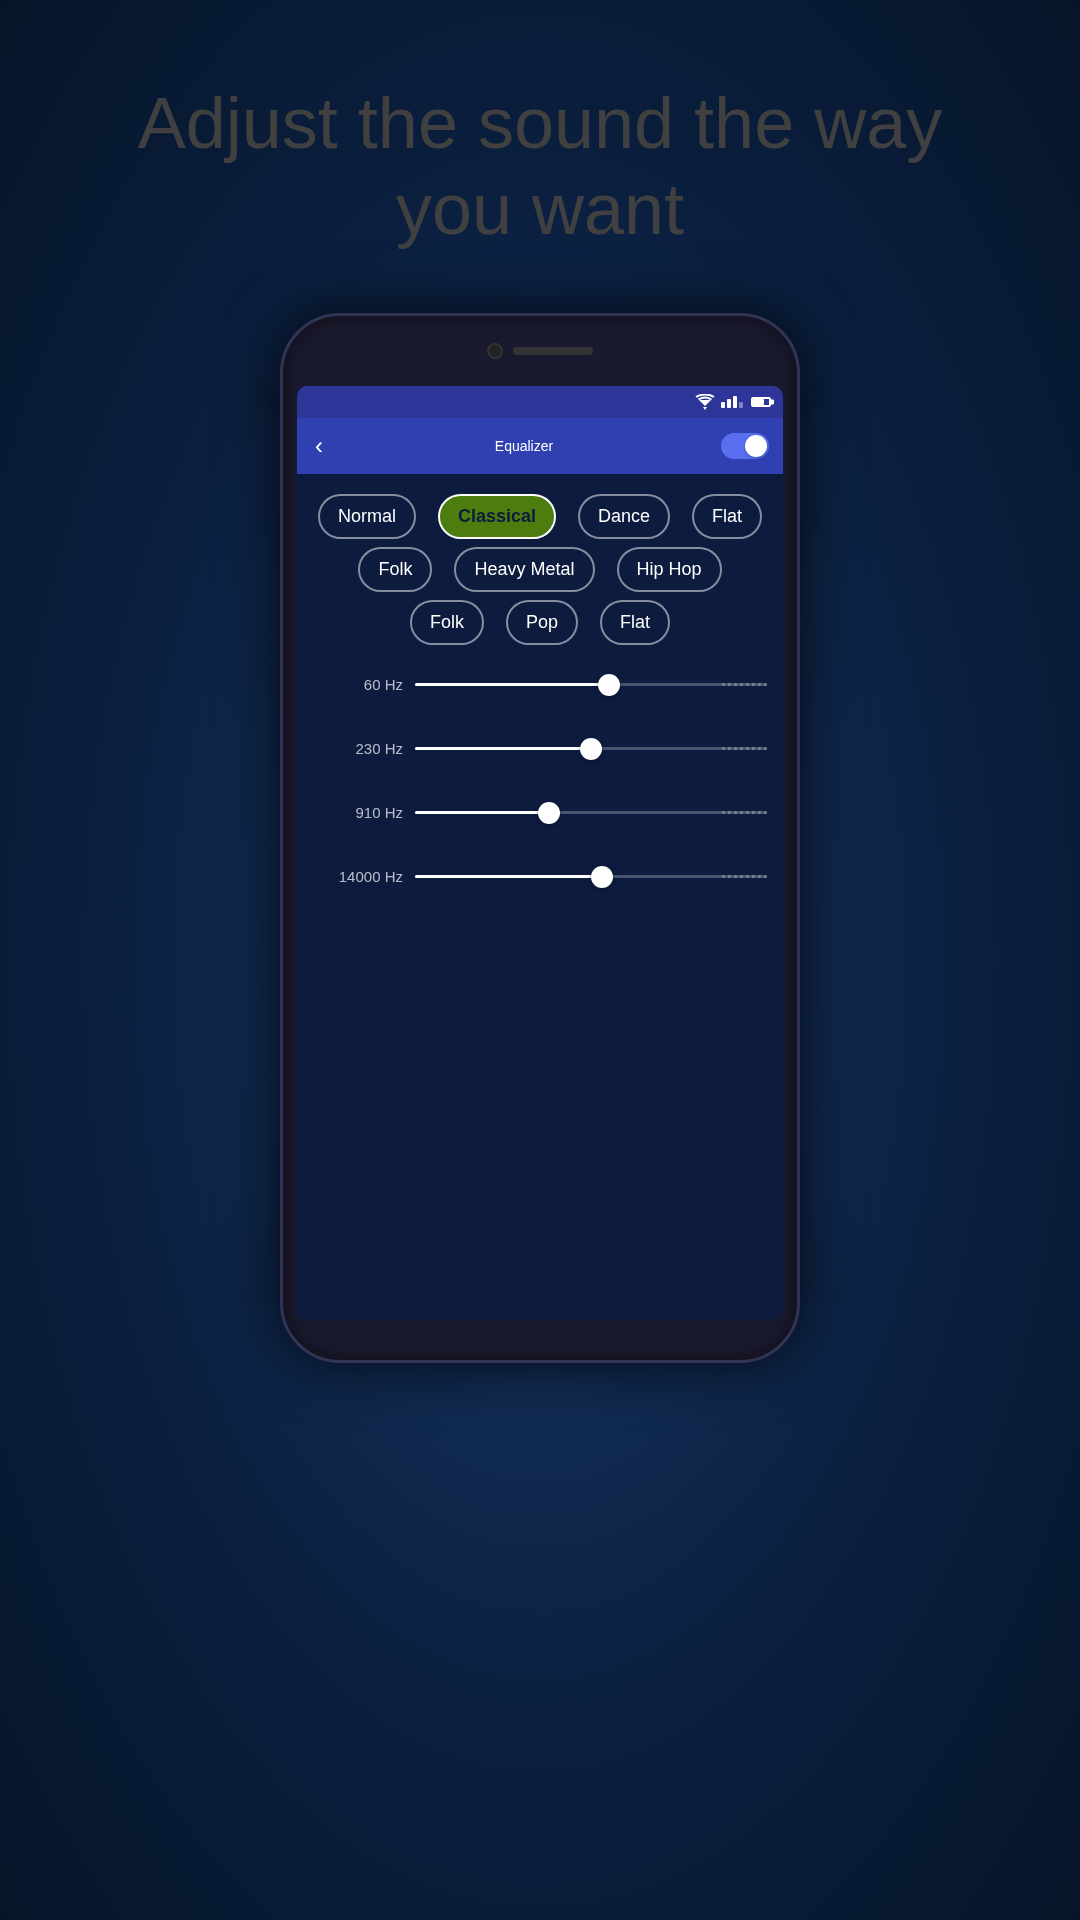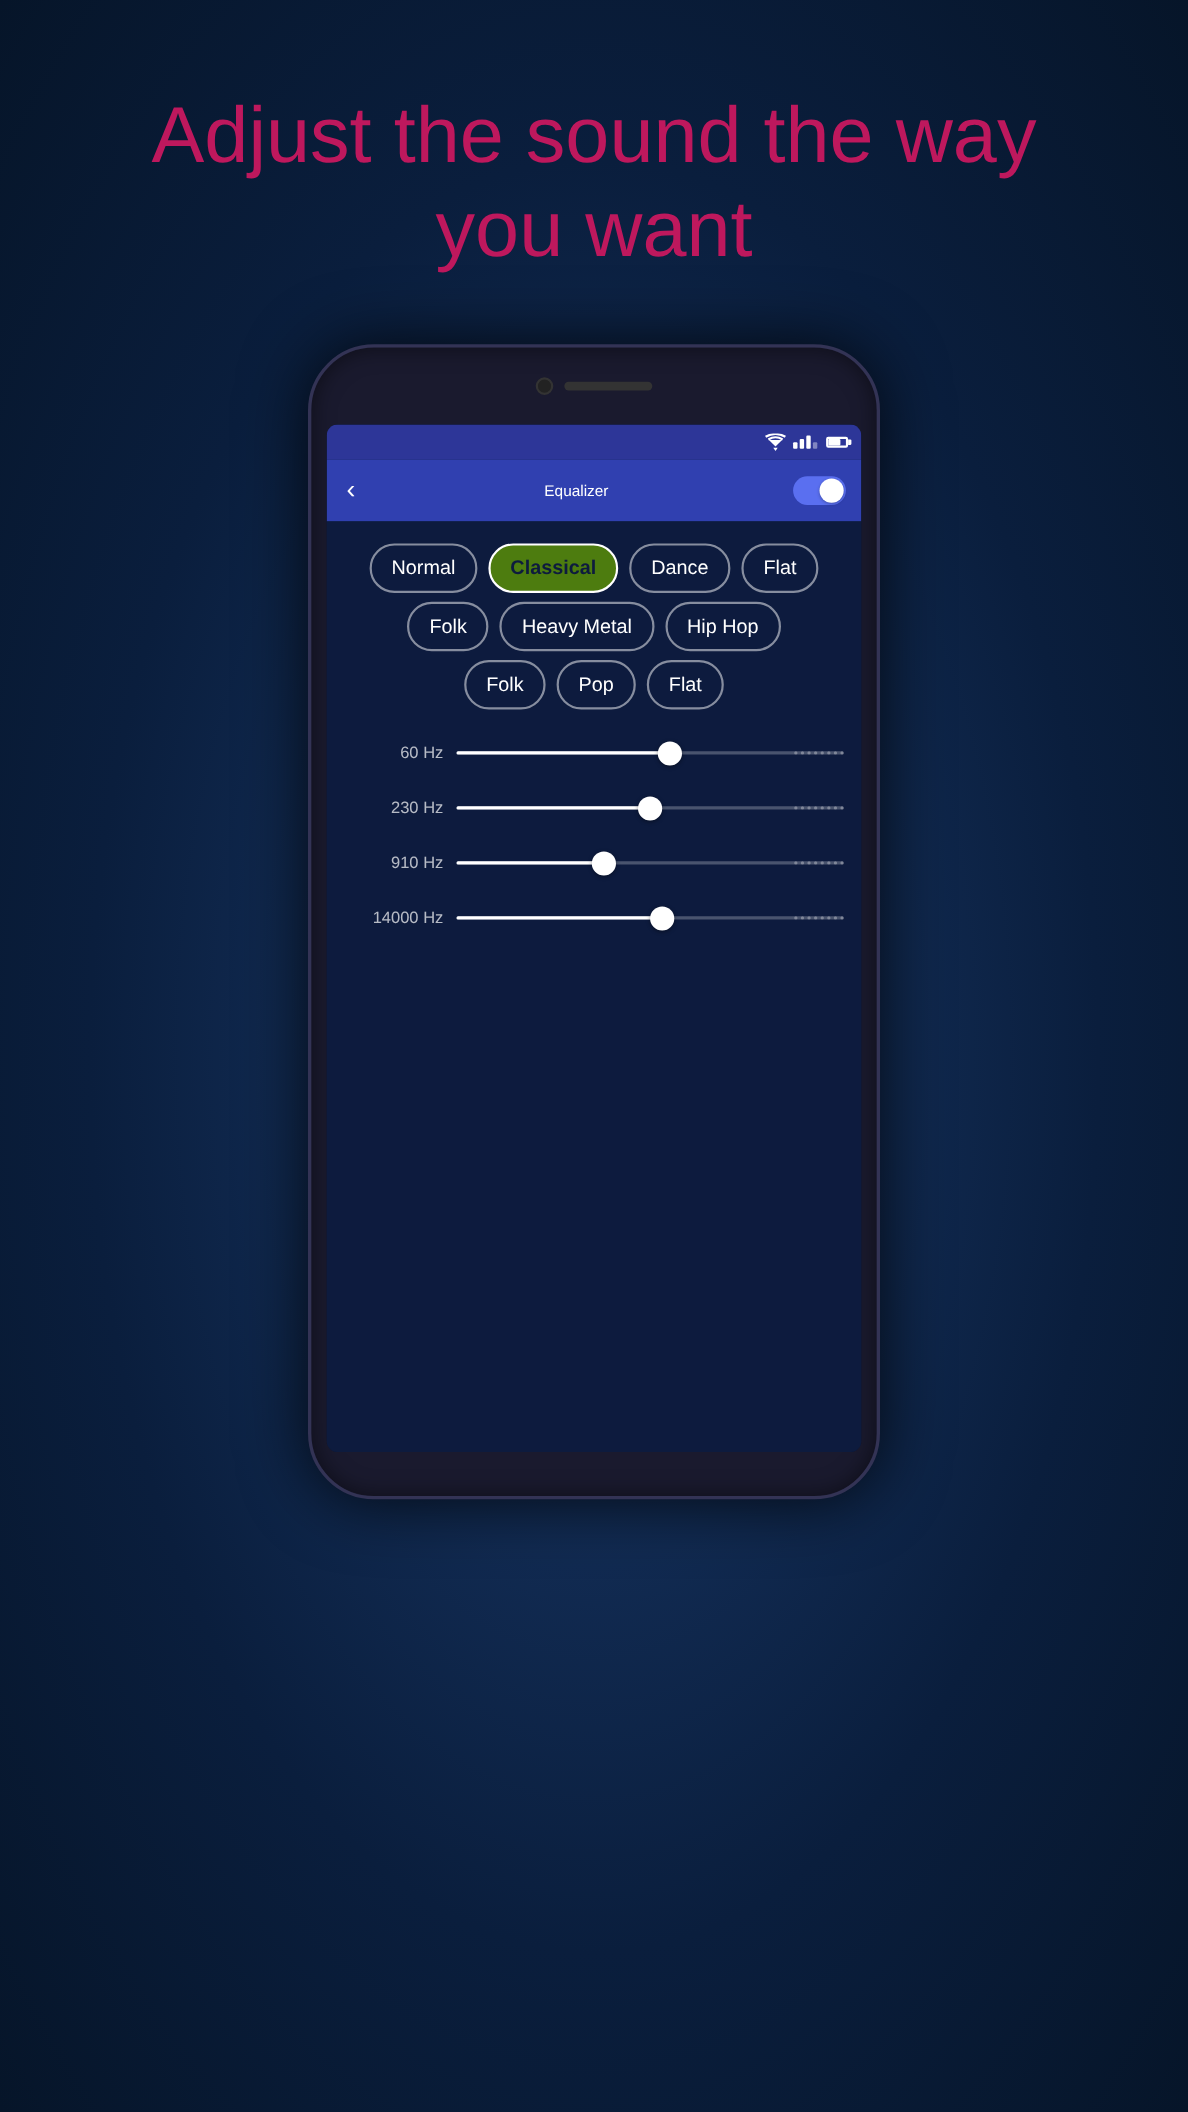--- a/index.html
+++ b/index.html
@@ -9,21 +9,21 @@
       height: 1920px;
       background: radial-gradient(ellipse at center, #1a3a6b 0%, #0a1e3d 60%, #061529 100%);
       display: flex;
       flex-direction: column;
       align-items: center;
       font-family: 'Arial', sans-serif;
       overflow: hidden;
     }
 
     .headline {
-      color: #be185d;
+      color: #404040;
       font-size: 72px;
       font-weight: 300;
       text-align: center;
       margin-top: 80px;
       line-height: 1.2;
       width: 900px;
     }
 
     .phone-wrapper {
       margin-top: 60px;
@@ -175,21 +175,21 @@
       background: #0d1b3e;
       padding: 20px 16px;
       overflow-y: auto;
     }
 
     
     .preset-row {
       display: flex;
       flex-wrap: wrap;
       justify-content: center;
-      gap: 10px;
+      gap: 22px;
       margin-bottom: 8px;
     }
 
     .preset-btn {
       border: 2px solid rgba(255,255,255,0.5);
       border-radius: 25px;
       padding: 10px 18px;
       color: white;
       background: transparent;
       font-size: 18px;
@@ -201,21 +201,21 @@
       color: #0d1b3e;
       font-weight: bold;
       border-color: white;
     }
 
     
     .slider-section {
       margin-top: 30px;
       display: flex;
       flex-direction: column;
-      gap: 30px;
+      gap: 44px;
     }
 
     .slider-row {
       display: flex;
       align-items: center;
       gap: 12px;
     }
 
     .slider-label {
       color: rgba(255,255,255,0.7);

